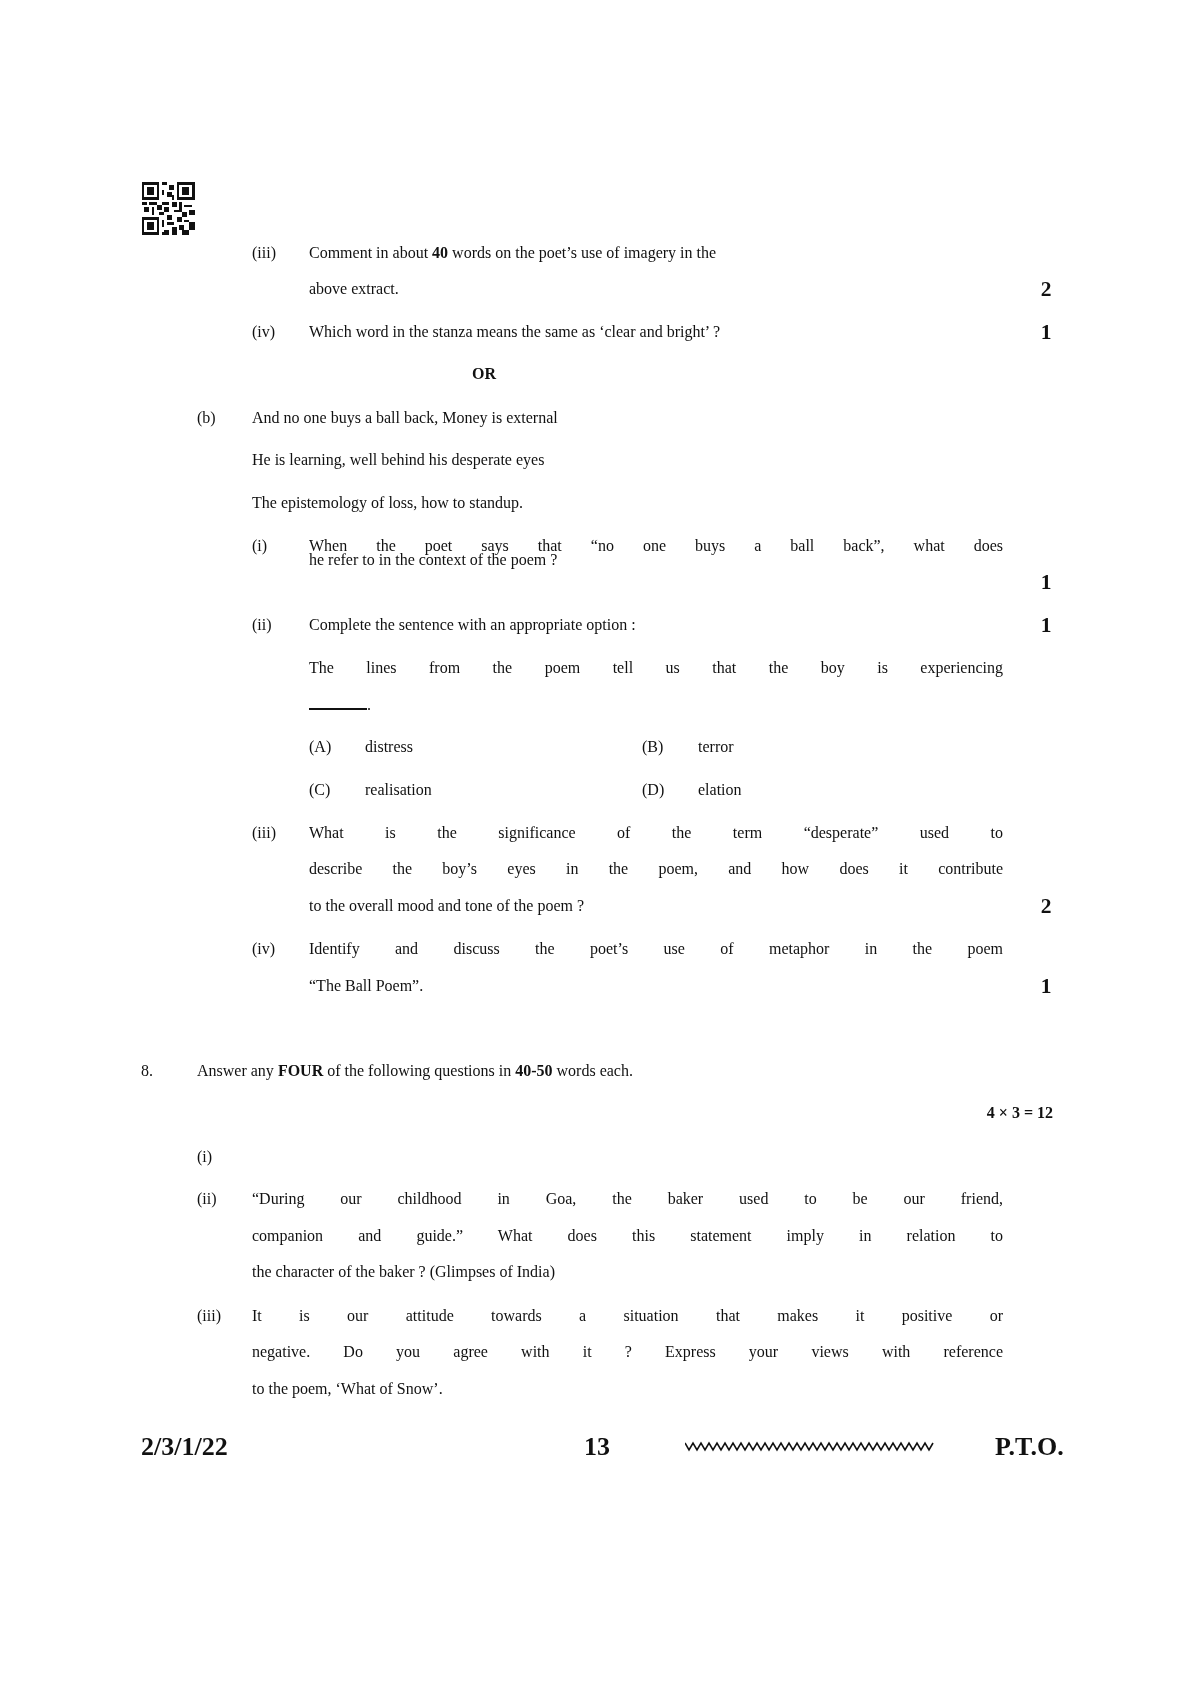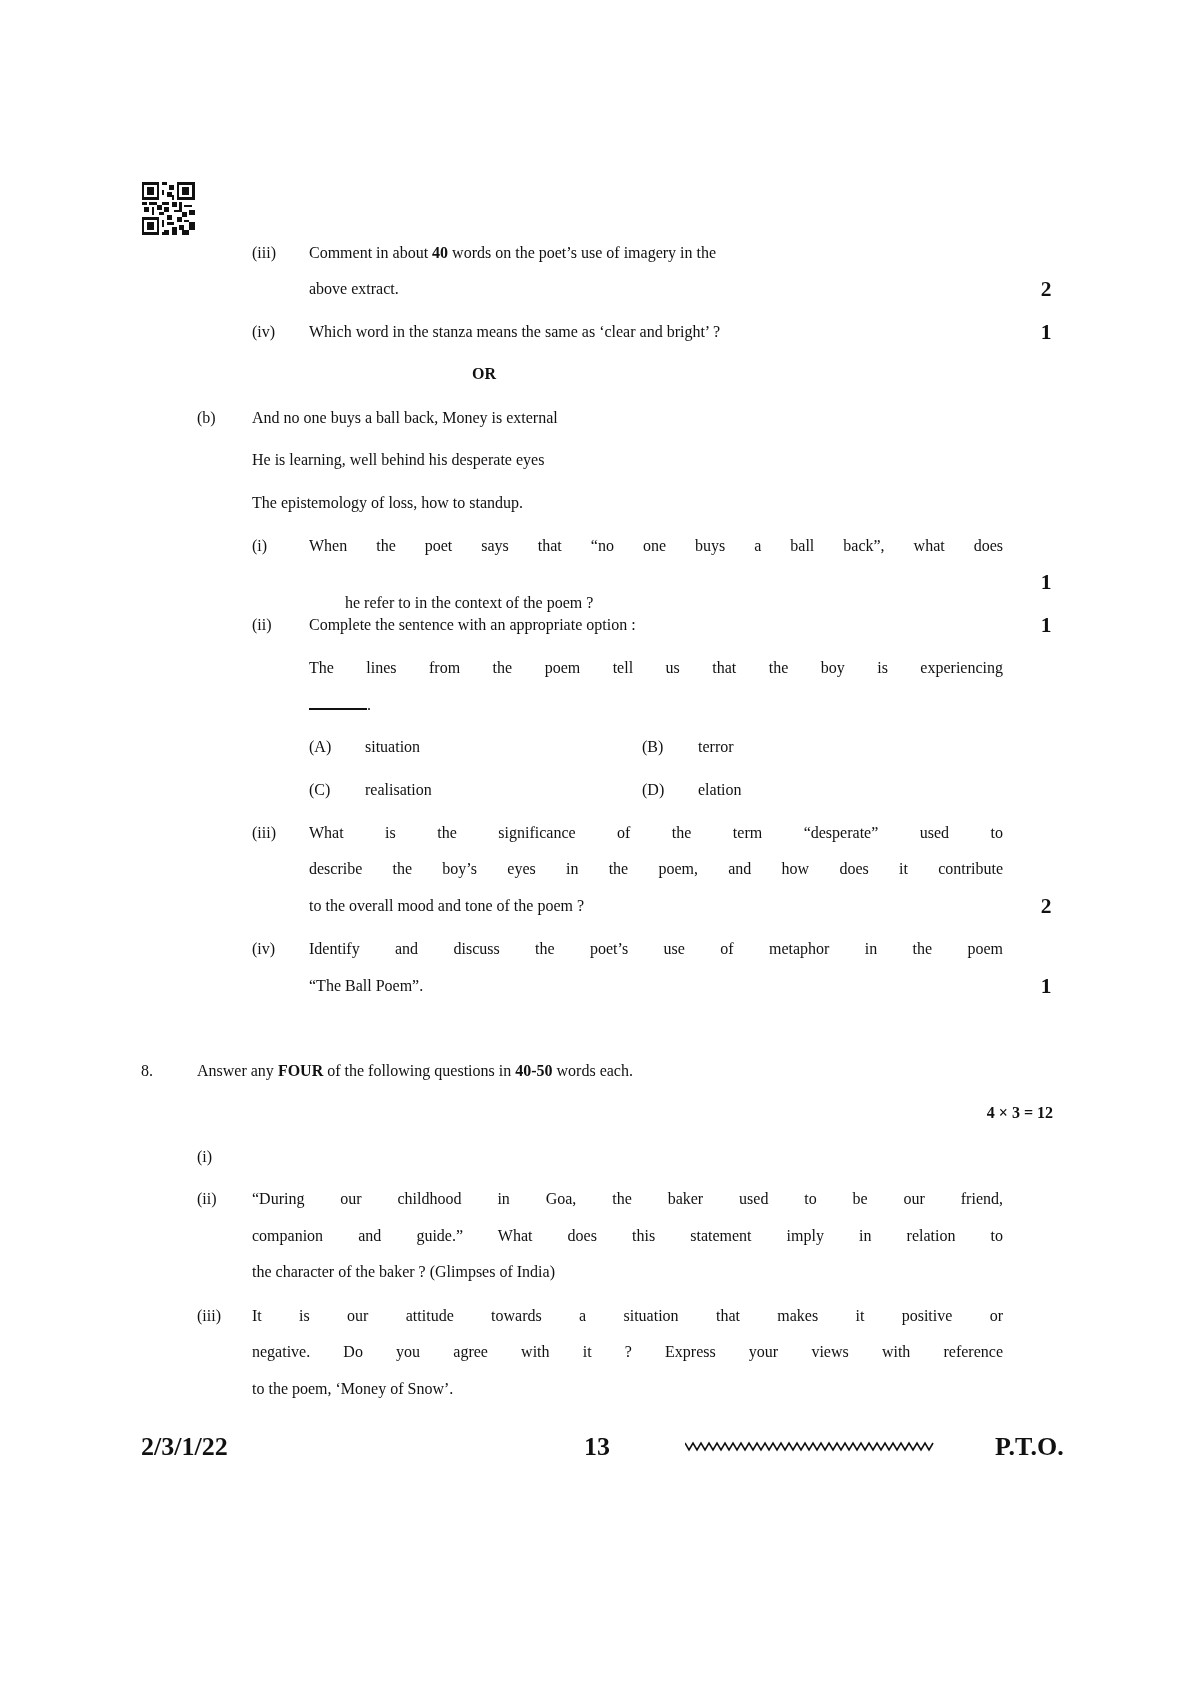--- a/index.html
+++ b/index.html
@@ -79,33 +79,33 @@
 
   <span class="abs t b" style="left:472px; top:362px;">OR</span>
 
   <span class="abs t" style="left:197px; top:406px;">(b)</span>
   <span class="abs t" style="left:252px; top:406px;">And no one buys a ball back, Money is external</span>
   <span class="abs t" style="left:252px; top:448px;">He is learning, well behind his desperate eyes</span>
   <span class="abs t" style="left:252px; top:491px;">The epistemology of loss, how to standup.</span>
 
   <span class="abs t" style="left:252px; top:534px;">(i)</span>
   <div class="abs t just" style="left:309px; top:534px; width:694px; height:24px;">When the poet says that “no one buys a ball back”, what does</div>
-  <span class="abs t" style="left:309px; top:591px;margin-left:36px;">he refer to in the context of the poem ?</span>
+  <span class="abs t" style="left:309px; top:548px;">he refer to in the context of the poem ?</span>
   <span class="abs mark" style="left:1036px; top:570px;">1</span>
 
   <span class="abs t" style="left:252px; top:613px;">(ii)</span>
   <span class="abs t" style="left:309px; top:613px;">Complete the sentence with an appropriate option :</span>
   <span class="abs mark" style="left:1036px; top:613px;">1</span>
   <div class="abs t just" style="left:309px; top:656px; width:694px; height:24px;">The lines from the poem tell us that the boy is experiencing</div>
   <div class="abs t" style="left:309px; top:693px;">
     <span class="blank"></span><span>.</span>
   </div>
 
   <span class="abs t" style="left:309px; top:735px;">(A)</span>
-  <span class="abs t" style="left:365px; top:735px;">situation</span>
+  <span class="abs t" style="left:365px; top:735px;">distress</span>
   <span class="abs t" style="left:642px; top:735px;">(B)</span>
   <span class="abs t" style="left:698px; top:735px;">terror</span>
   <span class="abs t" style="left:309px; top:778px;">(C)</span>
   <span class="abs t" style="left:365px; top:778px;">realisation</span>
   <span class="abs t" style="left:642px; top:778px;">(D)</span>
   <span class="abs t" style="left:698px; top:778px;">elation</span>
 
   <span class="abs t" style="left:252px; top:821px;">(iii)</span>
   <div class="abs t just" style="left:309px; top:821px; width:694px; height:24px;">What is the significance of the term “desperate” used to</div>
   <div class="abs t just" style="left:309px; top:857px; width:694px; height:24px;">describe the boy’s eyes in the poem, and how does it contribute</div>
@@ -126,21 +126,21 @@
   <span class="abs t" style="left:197px; top:1145px;">(i)</span>
 
   <span class="abs t" style="left:197px; top:1187px;">(ii)</span>
   <div class="abs t just" style="left:252px; top:1187px; width:751px; height:24px;">“During our childhood in Goa, the baker used to be our friend,</div>
   <div class="abs t just" style="left:252px; top:1224px; width:751px; height:24px;">companion and guide.” What does this statement imply in relation to</div>
   <span class="abs t" style="left:252px; top:1260px;">the character of the baker ? (Glimpses of India)</span>
 
   <span class="abs t" style="left:197px; top:1304px;">(iii)</span>
   <div class="abs t just" style="left:252px; top:1304px; width:751px; height:24px;">It is our attitude towards a situation that makes it positive or</div>
   <div class="abs t just" style="left:252px; top:1340px; width:751px; height:24px;">negative. Do you agree with it ? Express your views with reference</div>
-  <span class="abs t" style="left:252px; top:1377px;">to the poem, ‘Money of Snow’.</span>
+  <span class="abs t" style="left:252px; top:1377px;">to the poem, ‘What of Snow’.</span>
 
   <span class="abs footer" style="left:141px; top:1435px;">2/3/1/22</span>
   <span class="abs footer" style="left:584px; top:1435px;">13</span>
   <svg class="wavy" viewBox="0 0 250 12" preserveAspectRatio="none">
     <polyline fill="none" stroke="#111" stroke-width="1.6" points="0,3 4,10 8,3 12,10 16,3 20,10 24,3 28,10 32,3 36,10 40,3 44,10 48,3 52,10 56,3 60,10 64,3 68,10 72,3 76,10 80,3 84,10 88,3 92,10 96,3 100,10 104,3 108,10 112,3 116,10 120,3 124,10 128,3 132,10 136,3 140,10 144,3 148,10 152,3 156,10 160,3 164,10 168,3 172,10 176,3 180,10 184,3 188,10 192,3 196,10 200,3 204,10 208,3 212,10 216,3 220,10 224,3 228,10 232,3 236,10 240,3 244,10 248,3"></polyline>
   </svg>
   <span class="abs footer" style="left:995px; top:1435px;text-align:right;">P.T.O.</span>
 
 </div>
 

